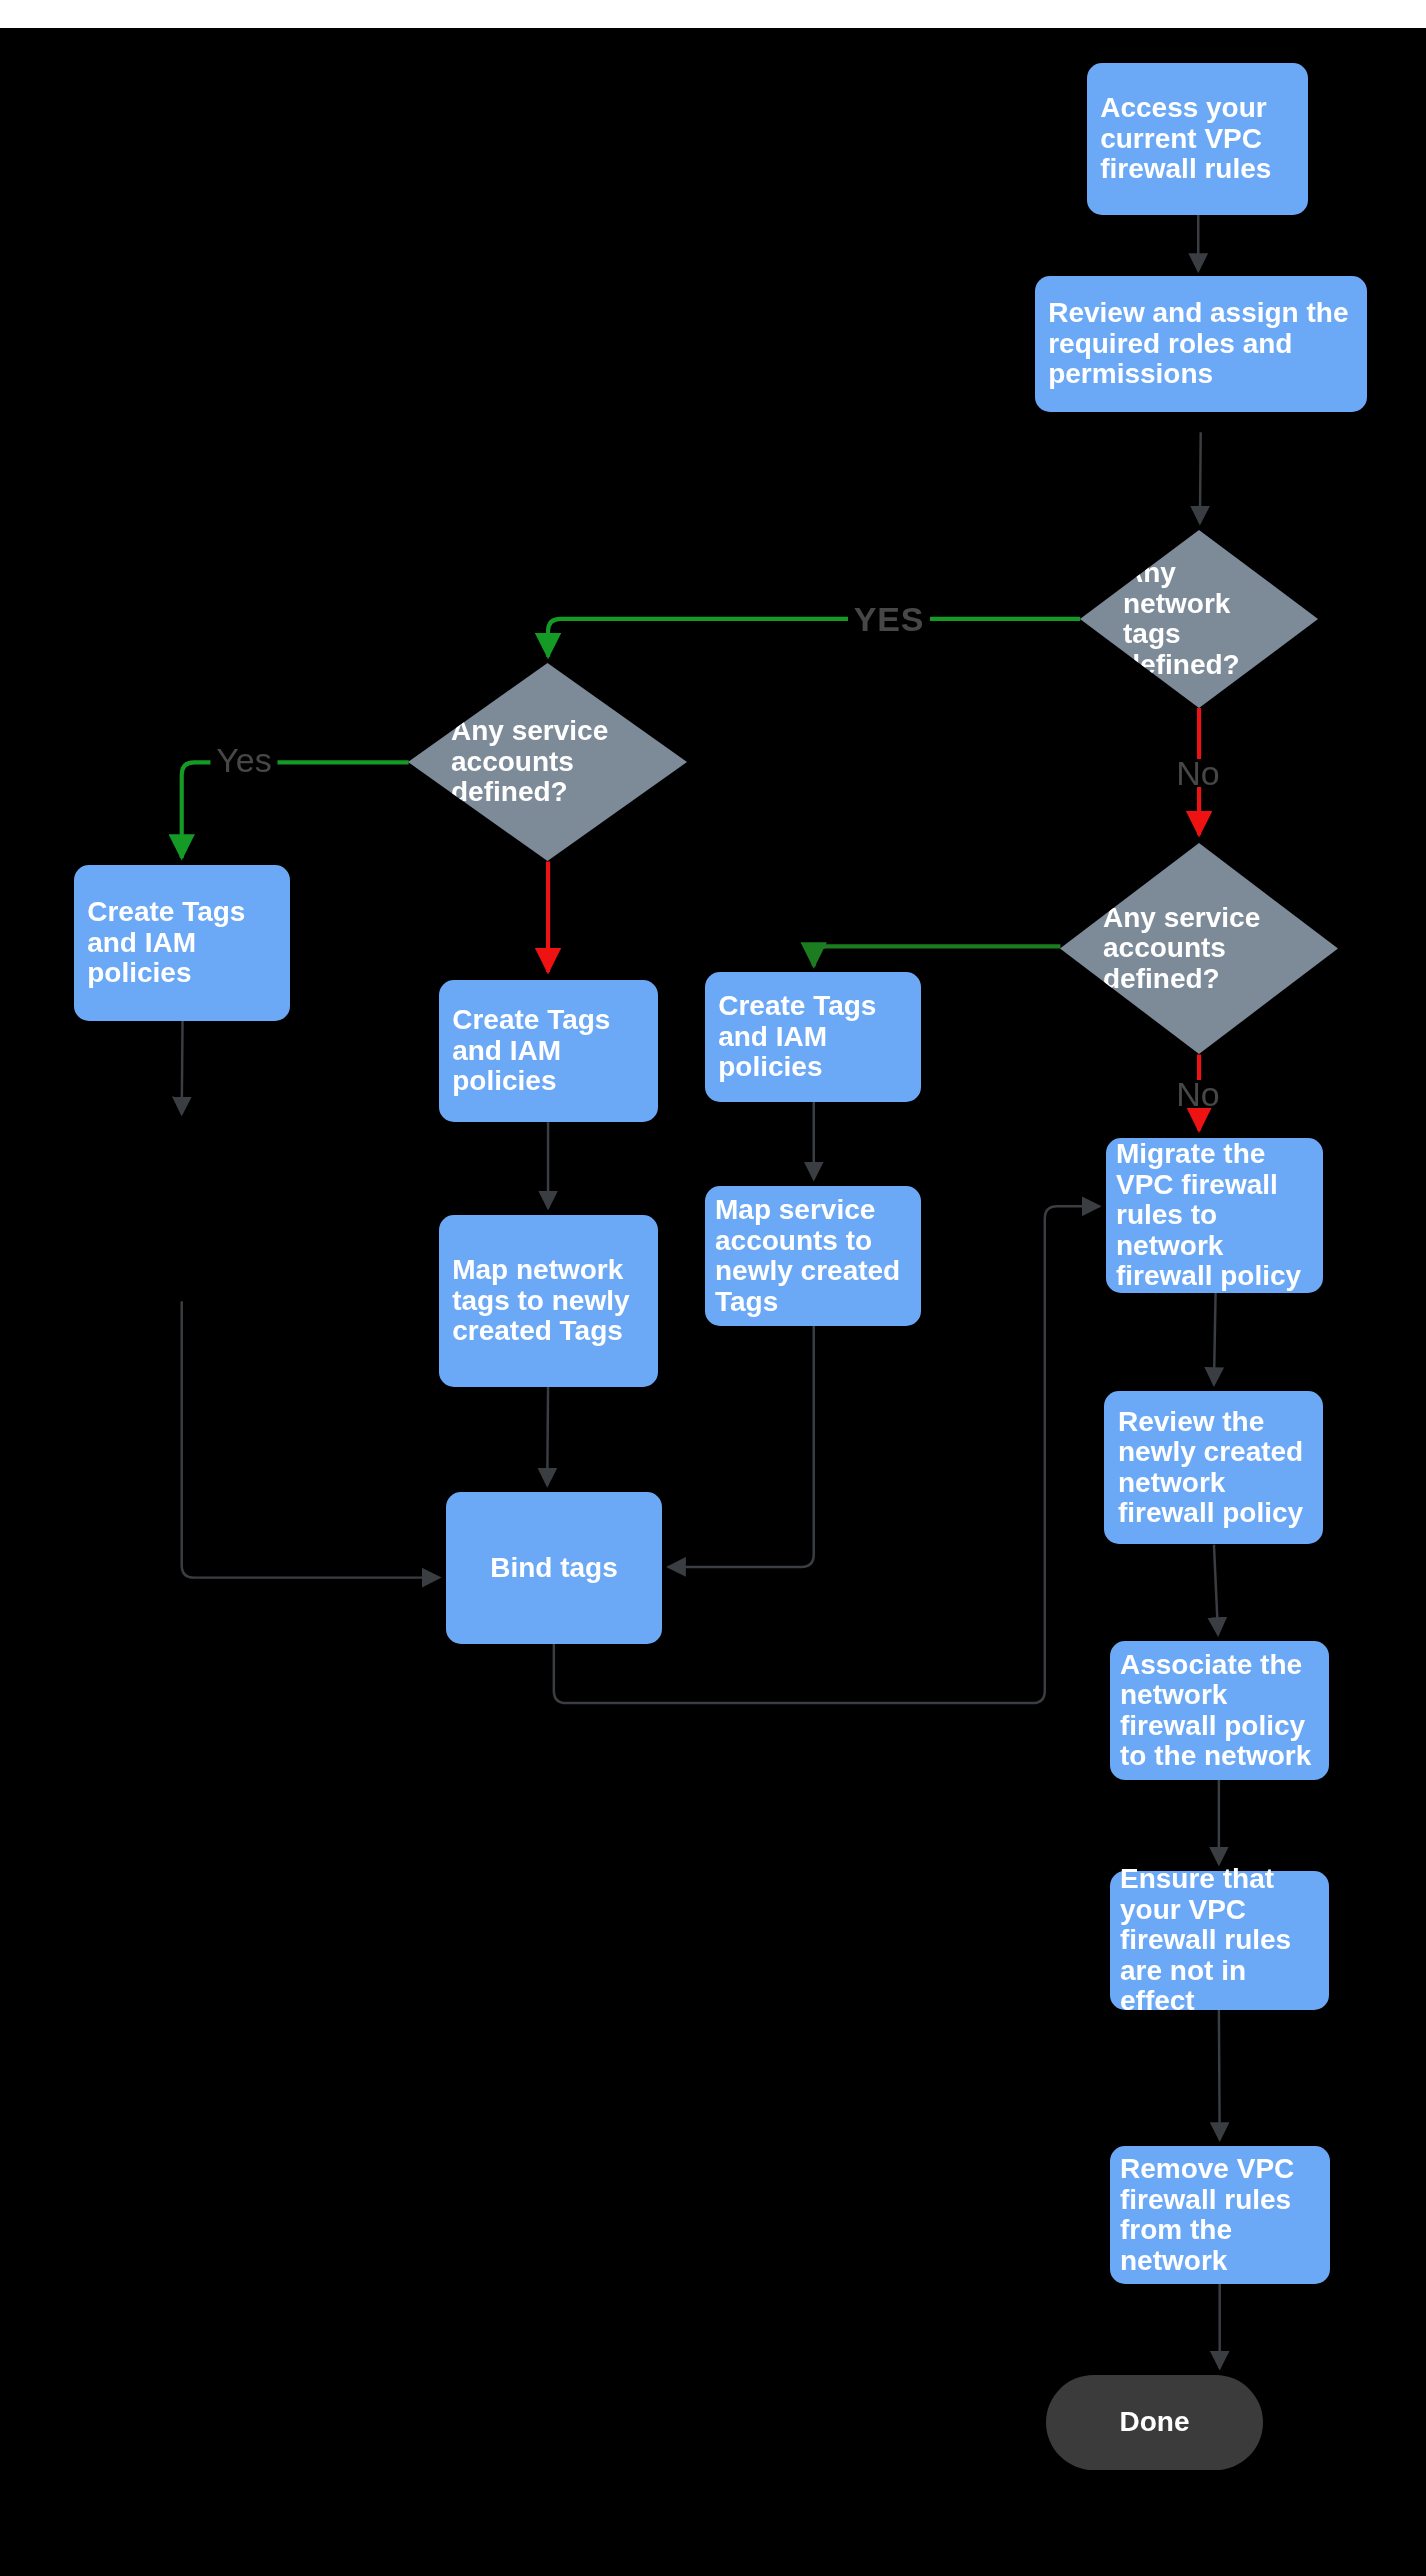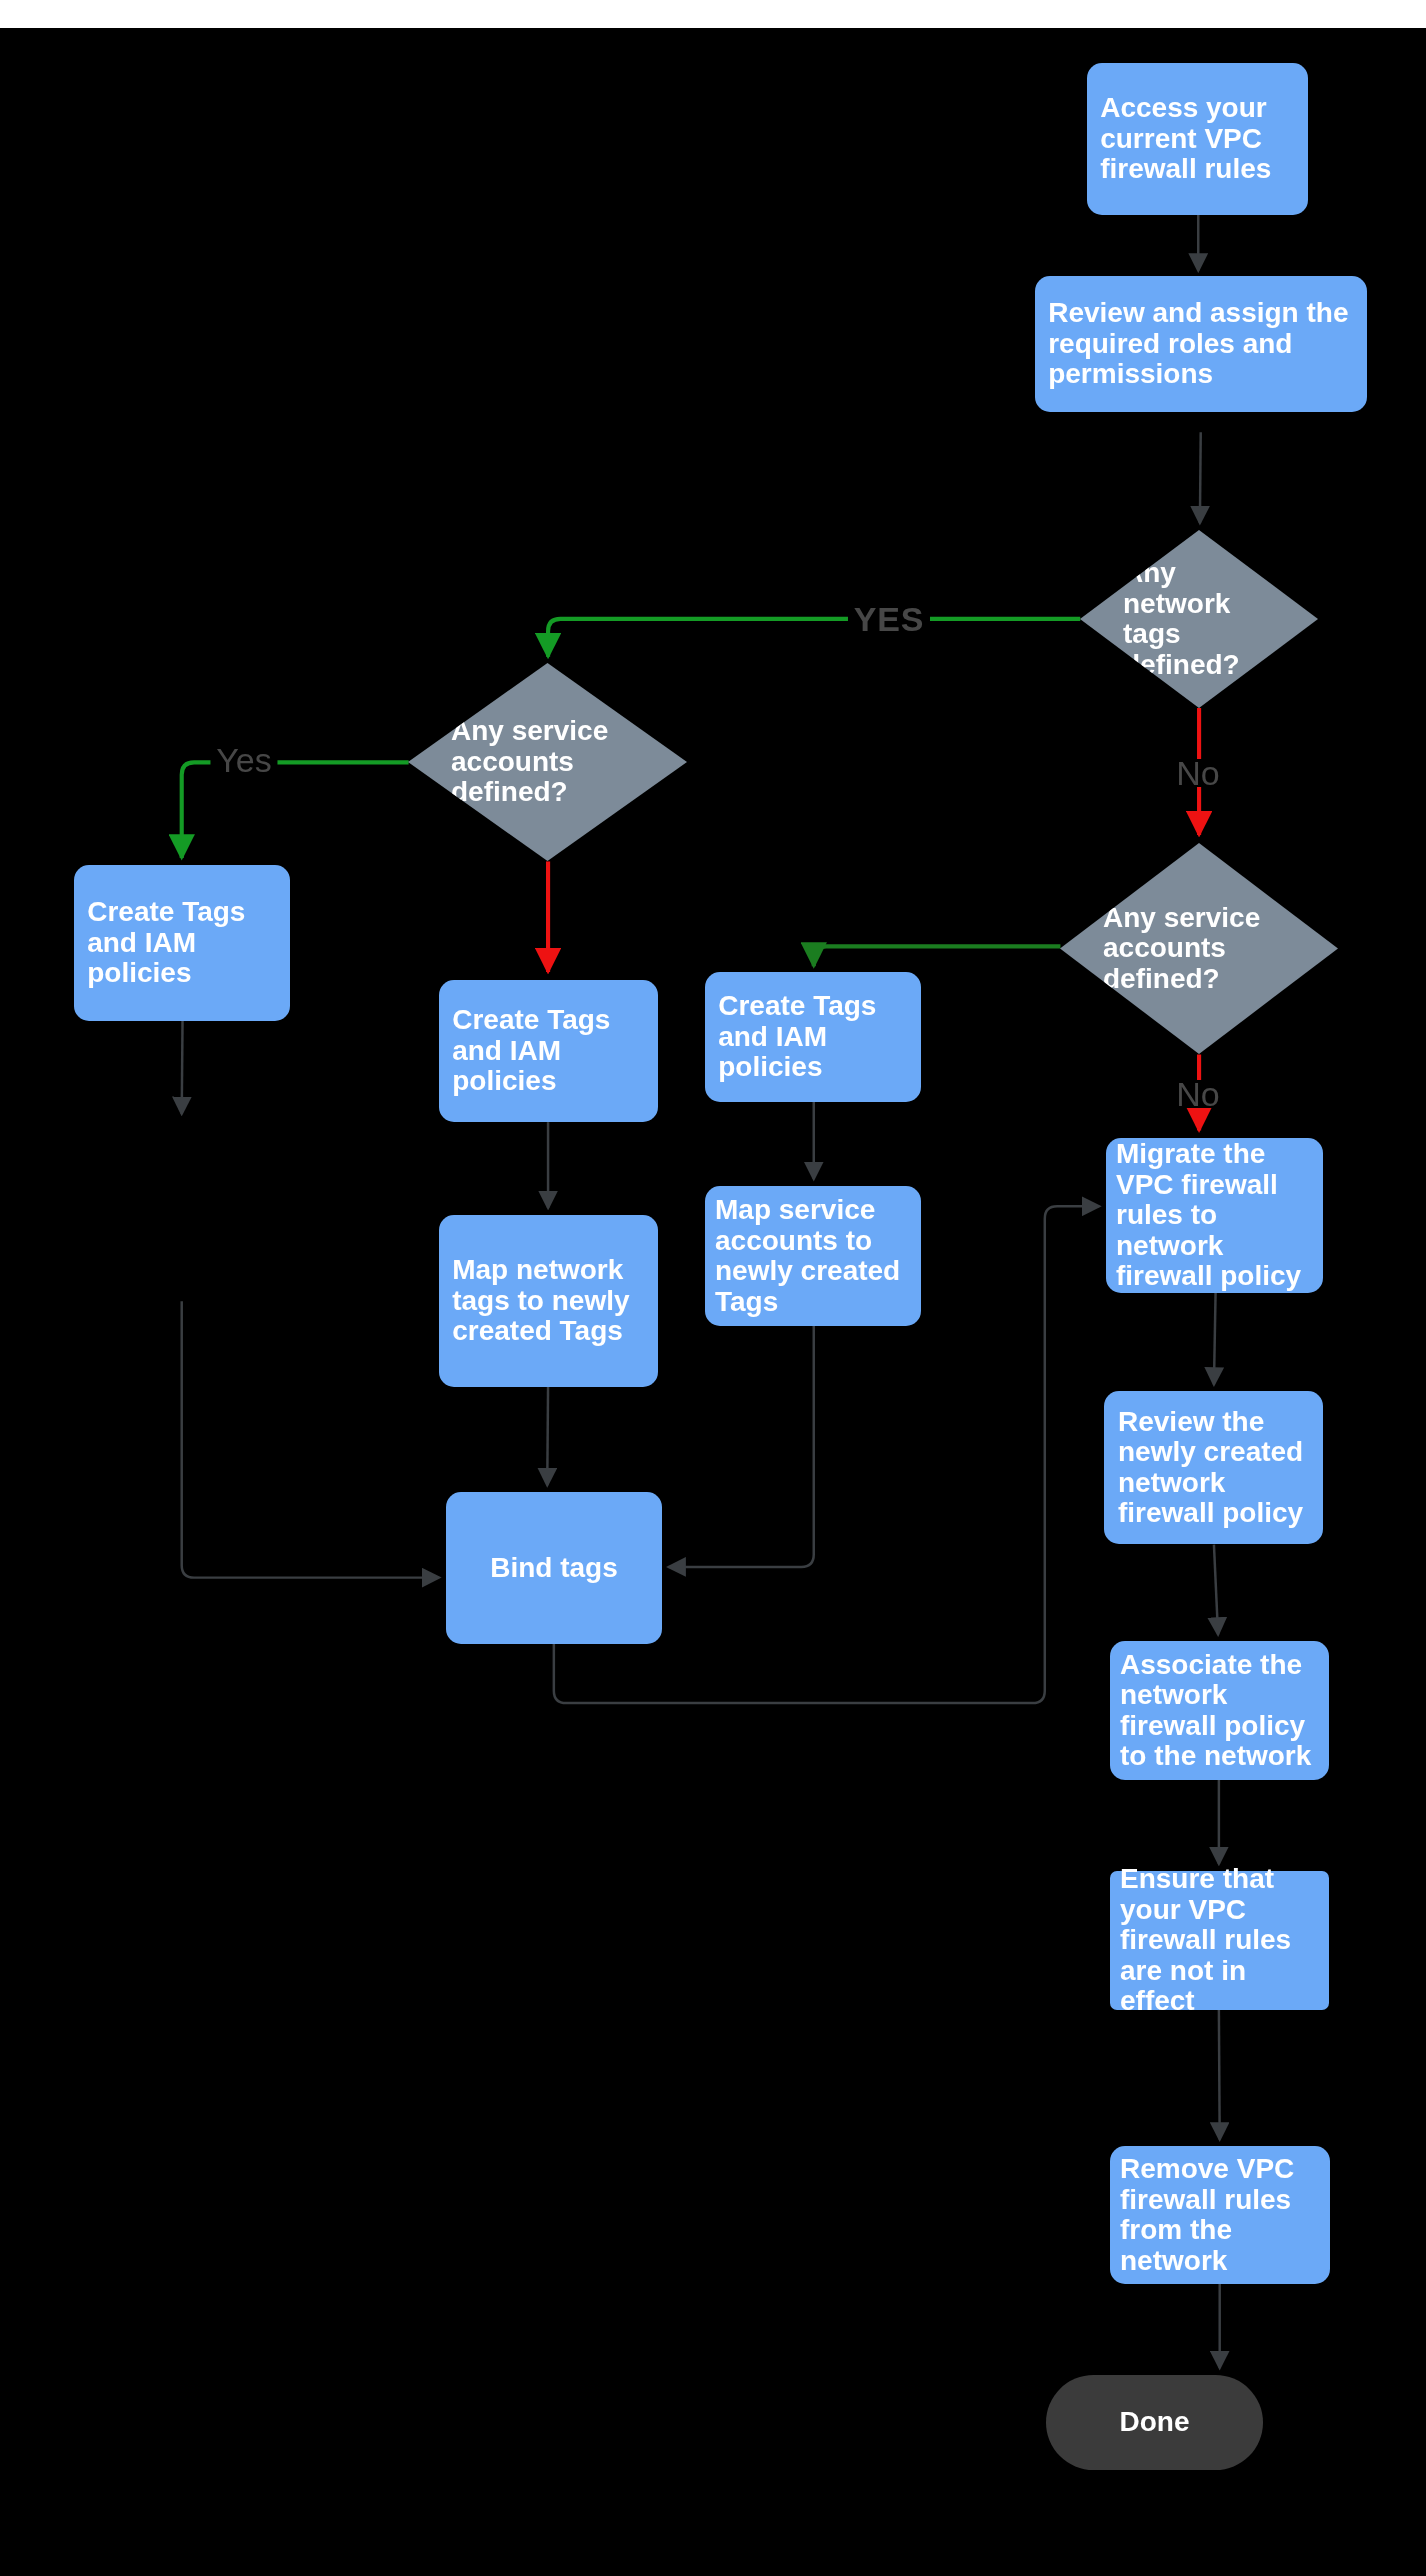--- a/index.html
+++ b/index.html
@@ -92,21 +92,21 @@
   <div class="node process" style="left:705px;top:1186px;width:216px;height:140px;padding:5px 10px;">Map service accounts  to newly created Tags</div>
 
   <div class="node process" style="left:446px;top:1492px;width:216px;height:152px;">Bind tags</div>
 
   <div class="node process" style="left:1106px;top:1138px;width:217px;height:155px;padding:5px 10px;">Migrate the VPC firewall rules to network firewall policy</div>
 
   <div class="node process" style="left:1104px;top:1391px;width:219px;height:153px;padding:5px 14px;">Review the newly created network firewall policy</div>
 
   <div class="node process" style="left:1110px;top:1641px;width:219px;height:139px;padding:5px 10px;">Associate the network firewall policy to the network</div>
 
-  <div class="node process" style="left:1110px;top:1871px;width:219px;height:139px;padding:5px 10px;border-radius:7px;">Ensure that your VPC firewall rules are not in effect</div>
+  <div class="node process" style="left:1110px;top:1871px;width:219px;height:139px;padding:5px 10px;">Ensure that your VPC firewall rules are not in effect</div>
 
   <div class="node process" style="left:1110px;top:2146px;width:220px;height:138px;padding:5px 10px;">Remove  VPC firewall rules from the network</div>
 
   <div class="node terminal" style="left:1046px;top:2375px;width:217px;height:95px;">Done</div>
 
   <div class="edge-label caps" style="left:889px;top:619px;">YES</div>
   <div class="edge-label" style="left:244px;top:760px;">Yes</div>
   <div class="edge-label" style="left:1198px;top:773px;">No</div>
   <div class="edge-label" style="left:1198px;top:1094px;">No</div>
 </div>

